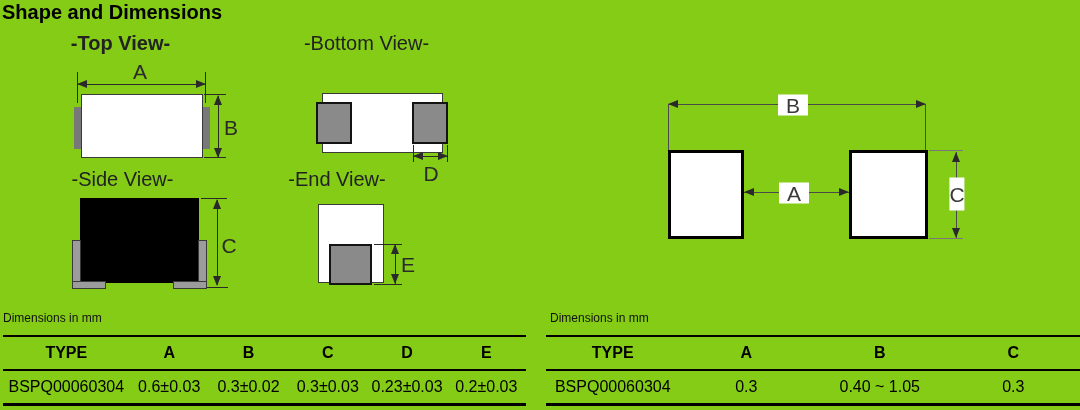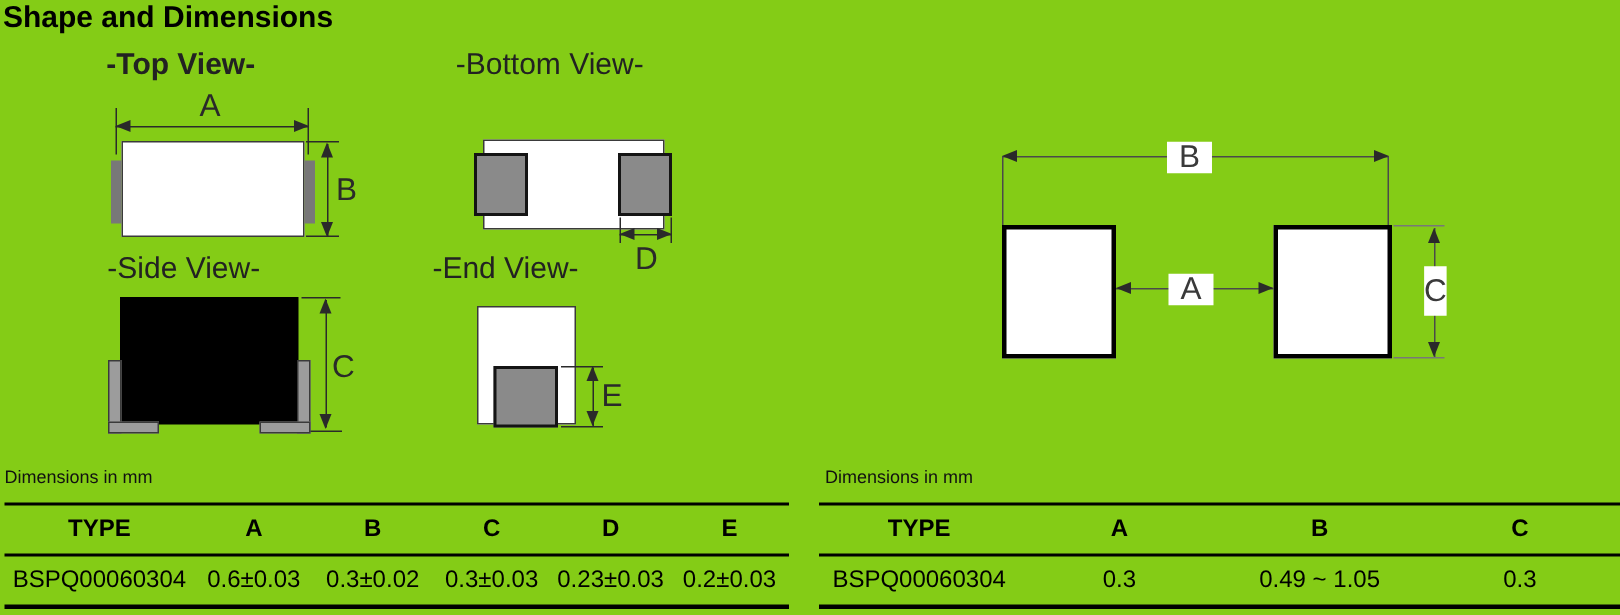--- a/index.html
+++ b/index.html
@@ -147,18 +147,18 @@
   <div class="dtable rt" style="left:546px;top:335px;width:534px;">
     <div class="trow head">
       <div class="cell c4">TYPE</div>
       <div class="cell c4">A</div>
       <div class="cell c4">B</div>
       <div class="cell c4">C</div>
     </div>
     <div class="trow data">
       <div class="cell c4">BSPQ00060304</div>
       <div class="cell c4">0.3</div>
-      <div class="cell c4">0.49 ~ 1.05</div>
+      <div class="cell c4">0.40 ~ 1.05</div>
       <div class="cell c4">0.3</div>
     </div>
   </div>
 
 </div>
 
 </body></html>

